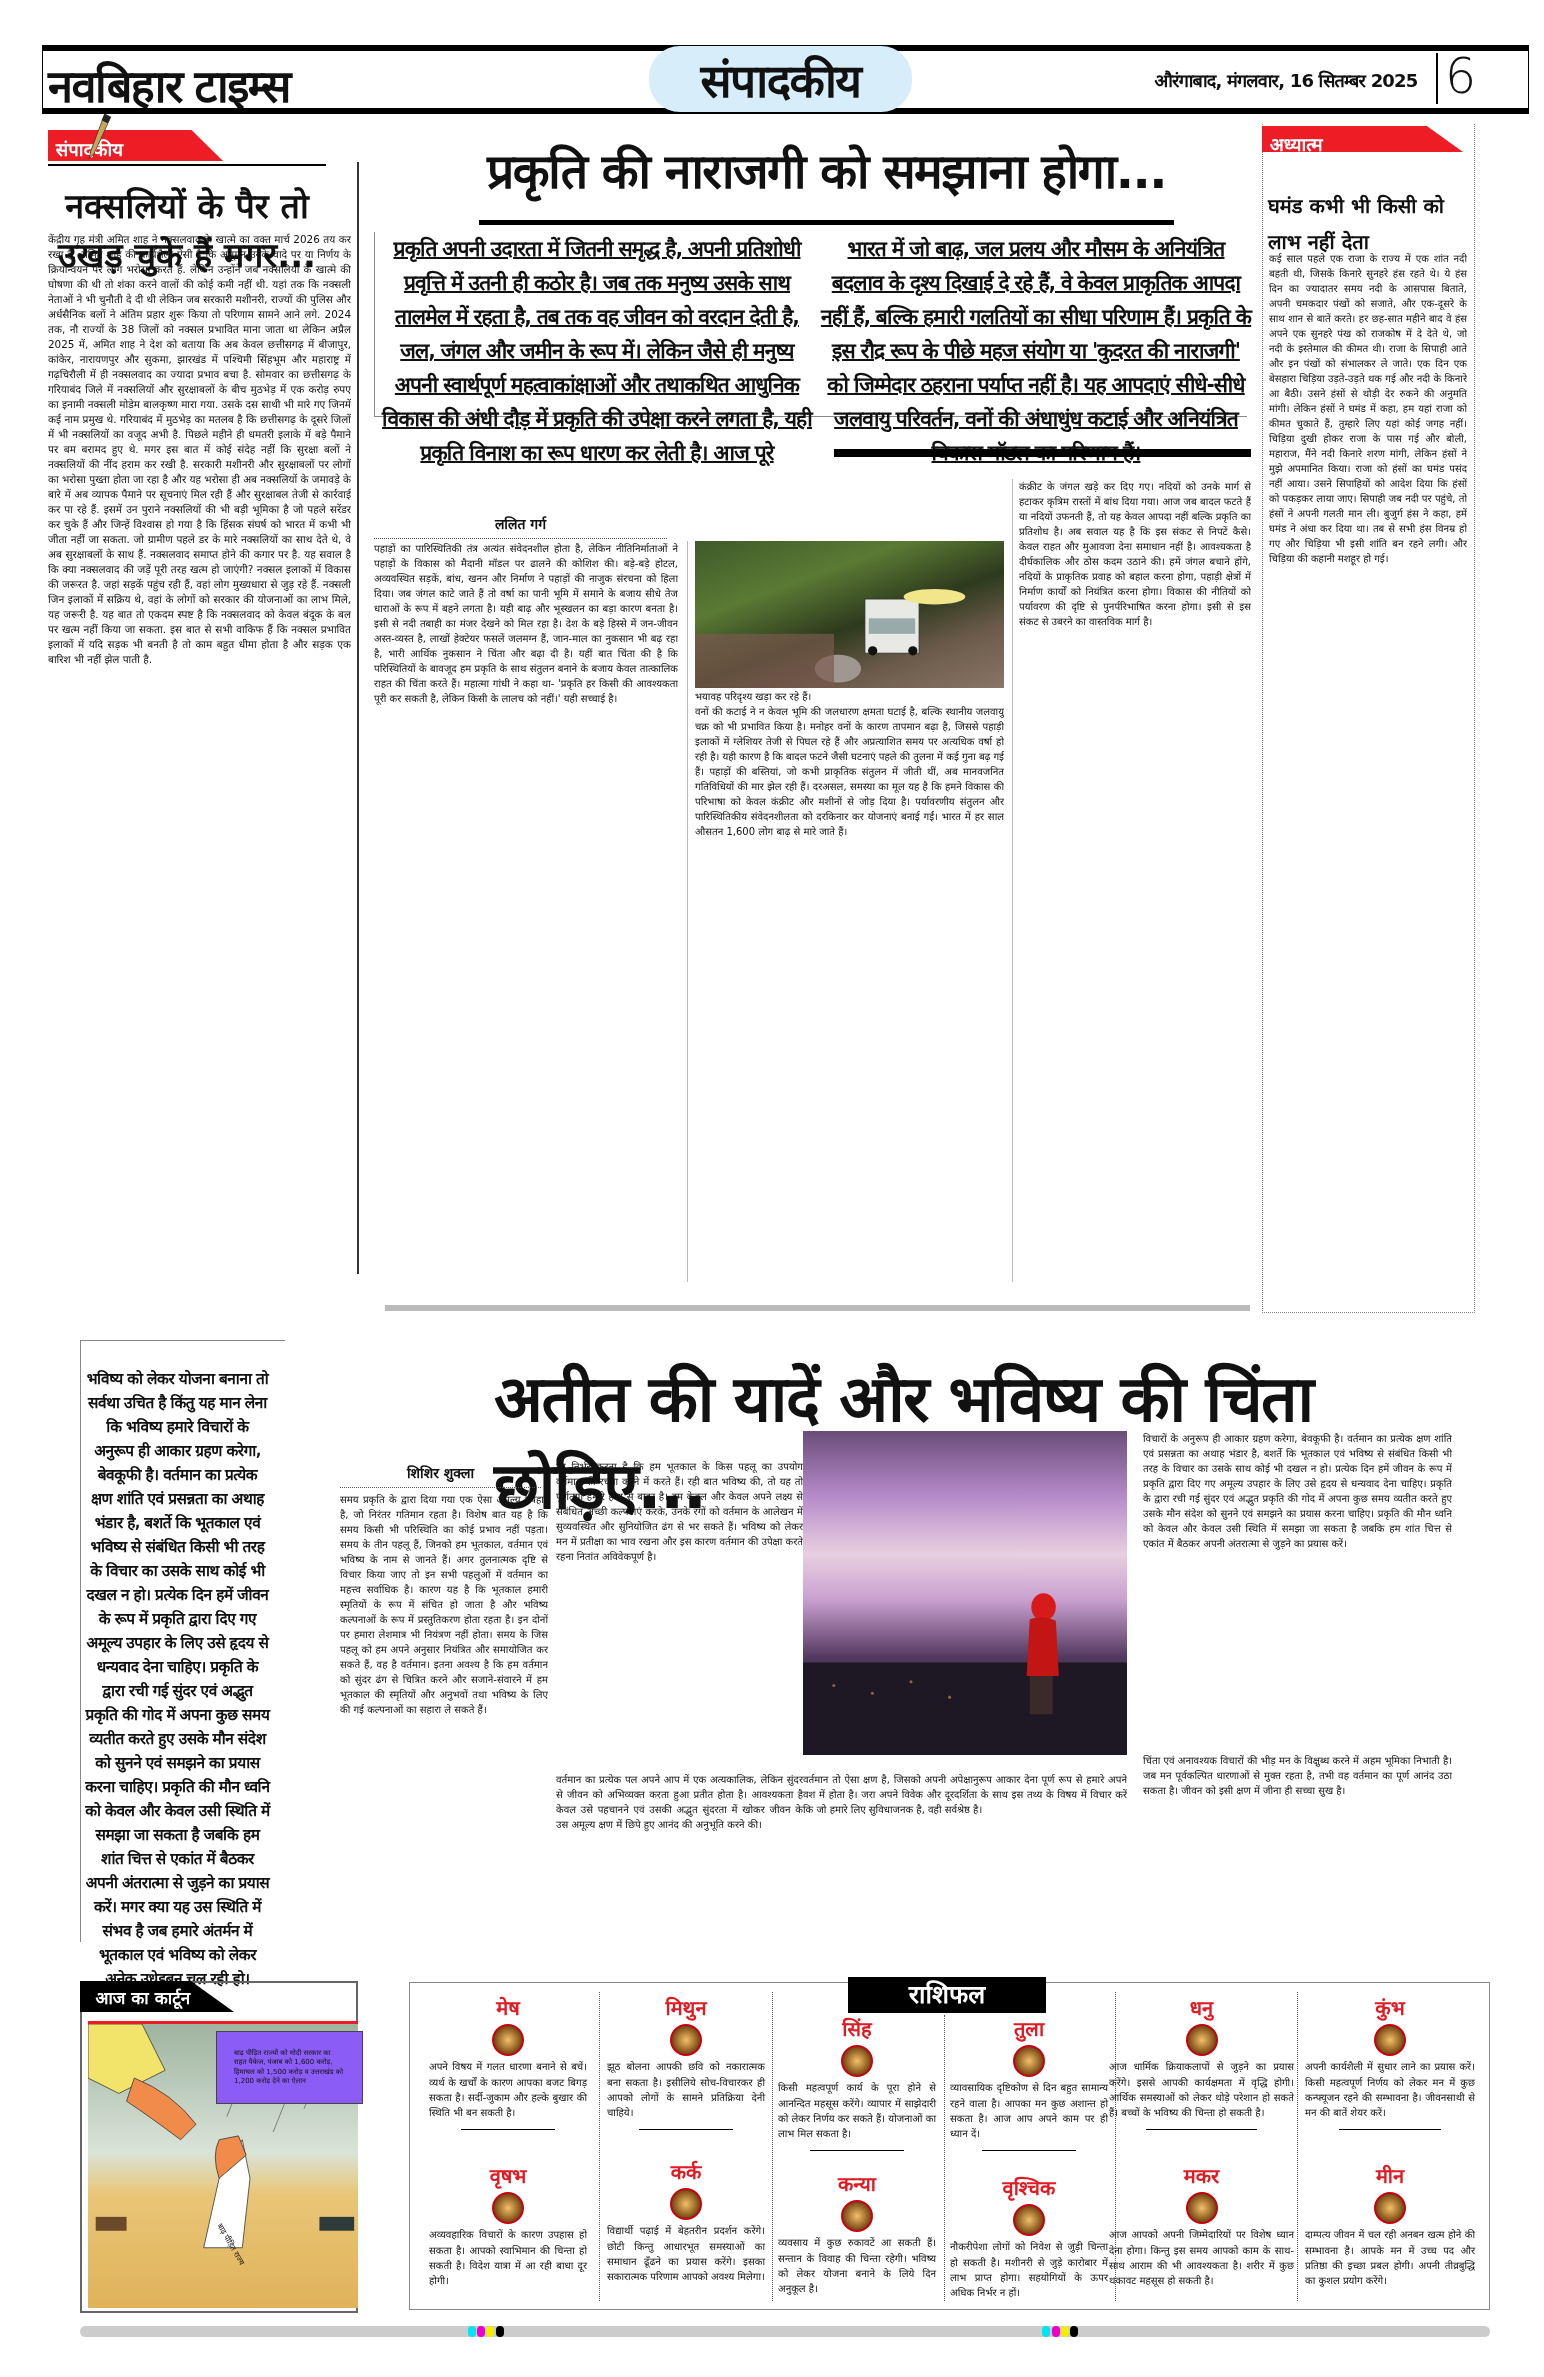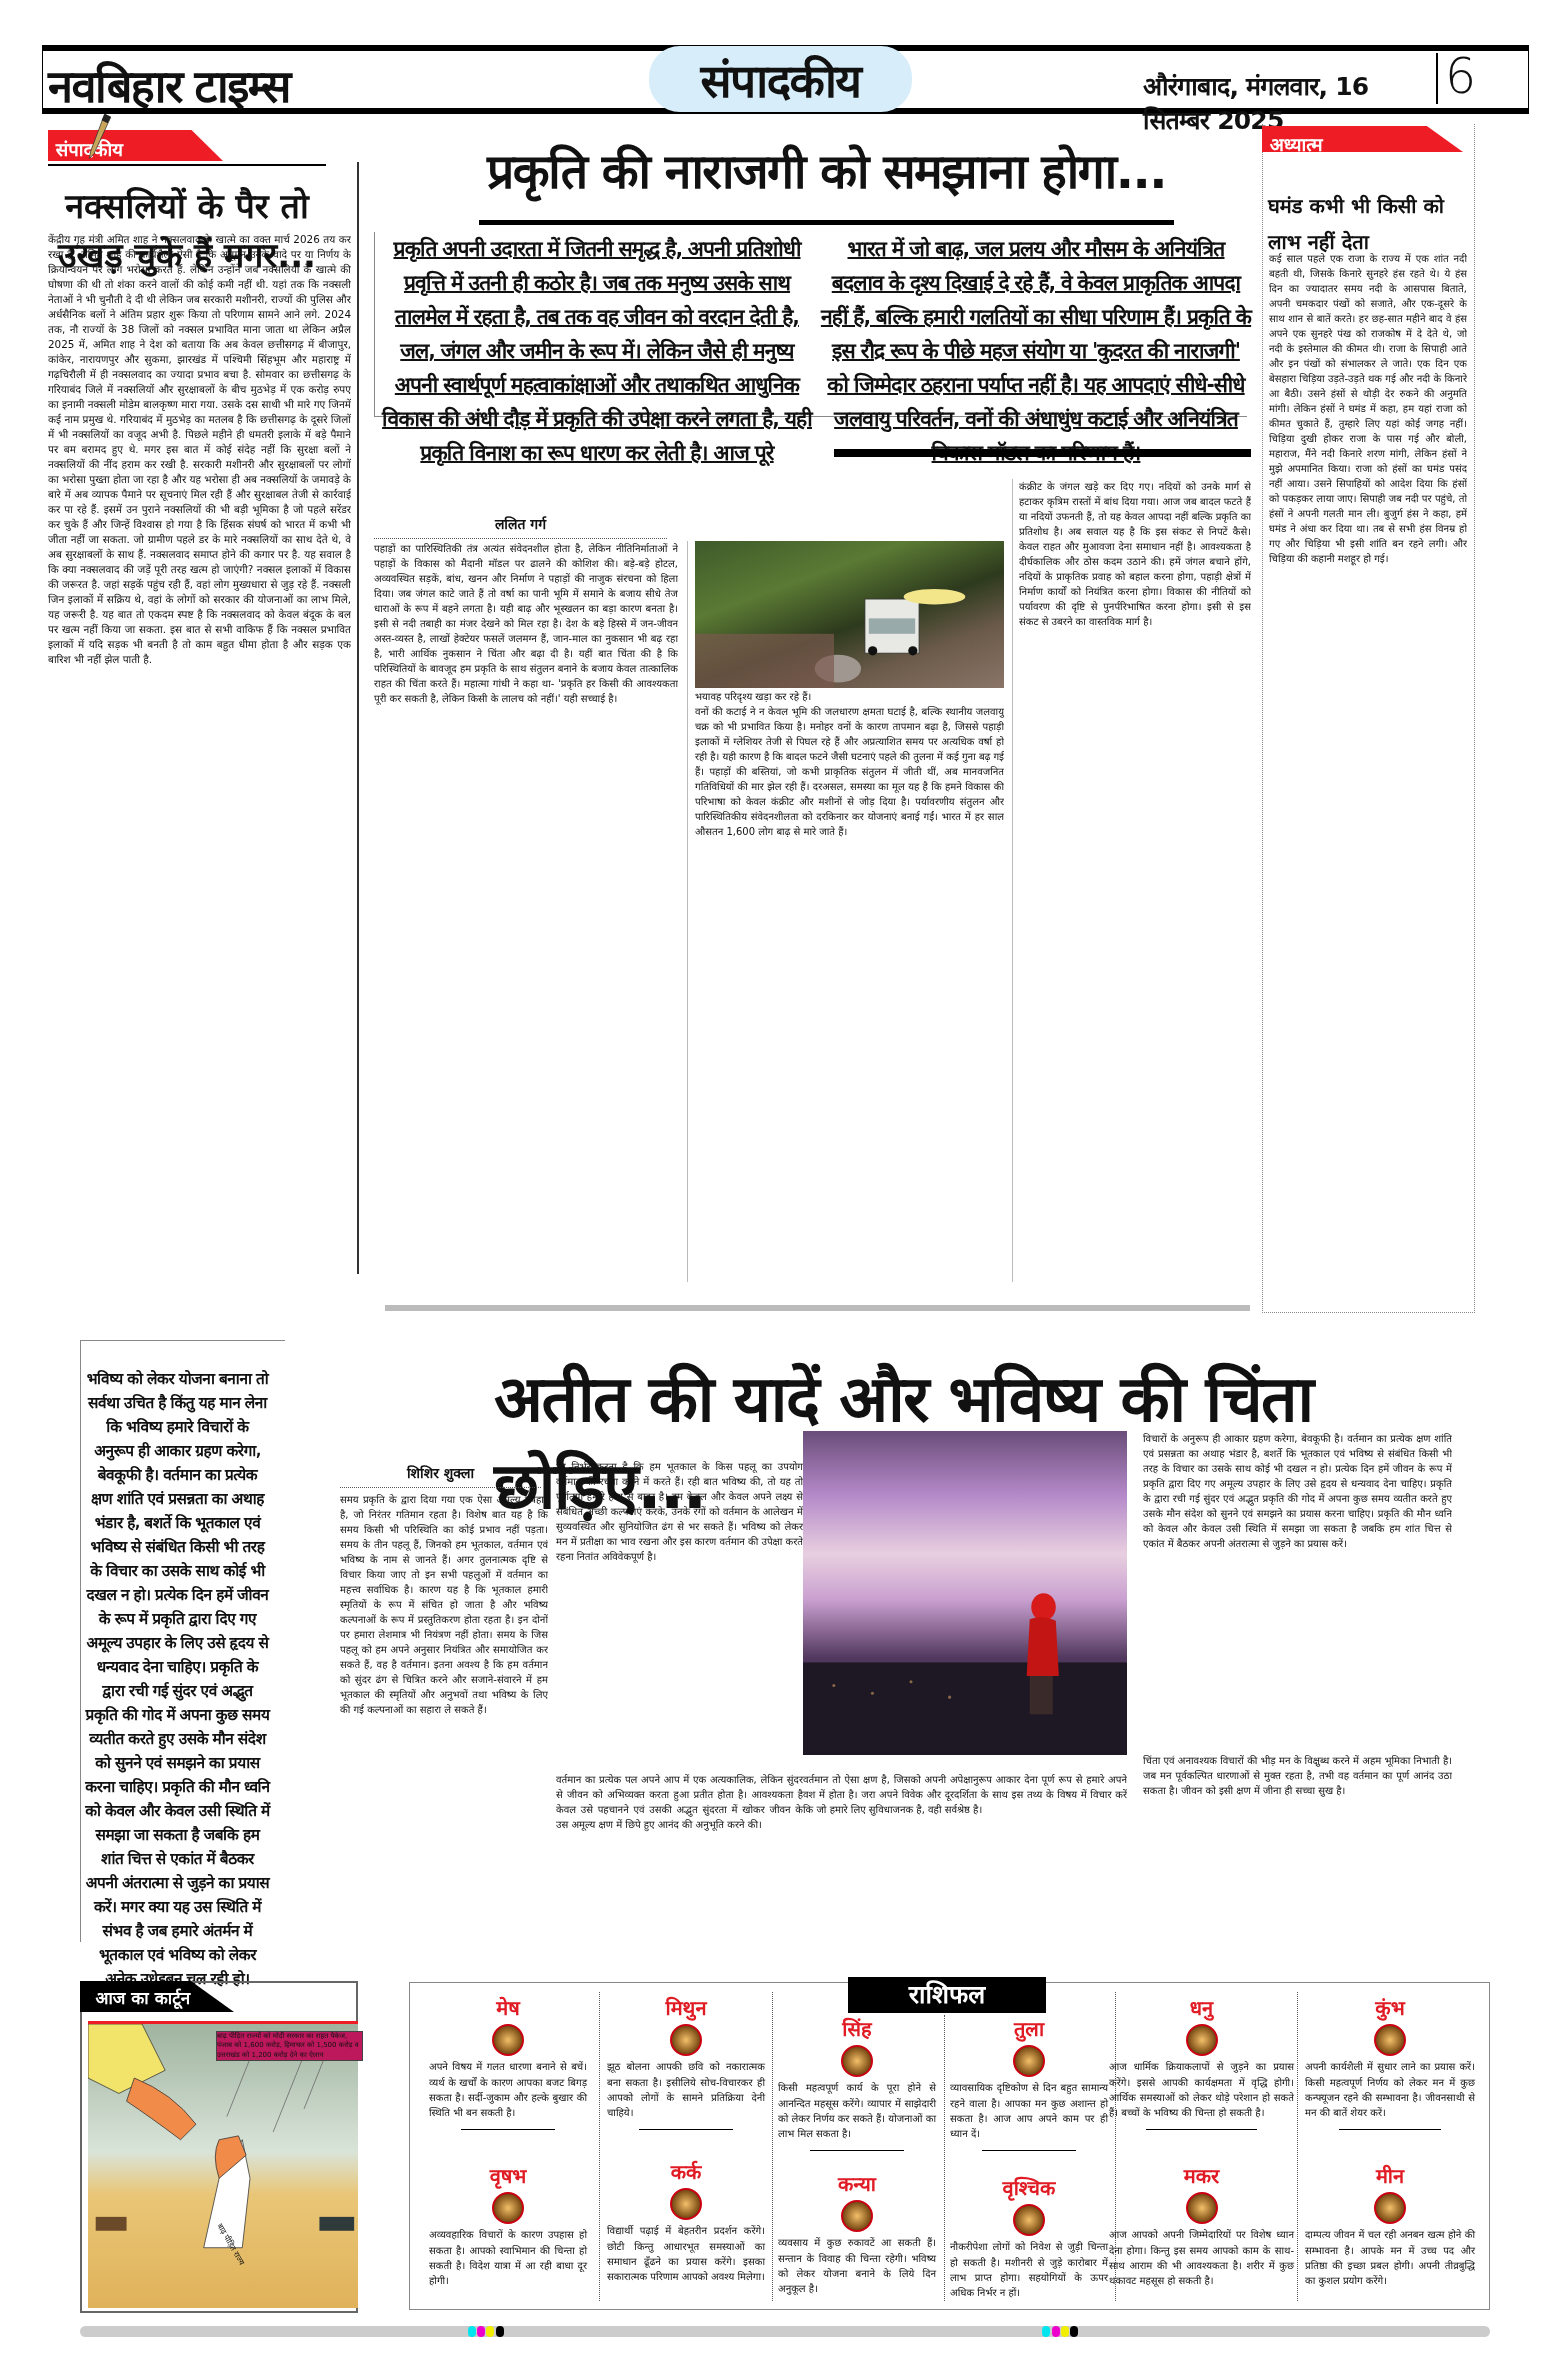--- a/index.html
+++ b/index.html
@@ -3,21 +3,21 @@
 <meta charset="utf-8">
 <style>
   * { box-sizing: border-box; margin: 0; padding: 0; }
   body { width: 1544px; height: 2377px; background: #ffffff; font-family: "DejaVu Sans", sans-serif; color: #111; position: relative; overflow: hidden; }
   .abs { position: absolute; }
 
   
   #masthead { left: 42px; top: 45px; width: 1487px; height: 69px; border-top: 6.2px solid #000; border-bottom: 6.2px solid #000; border-left: 1.5px solid #000; border-right: 1.5px solid #000; }
   #paper-name { left: 48px; top: 54px; font-size: 45px; font-weight: bold; font-family: "DejaVu Sans Condensed", "DejaVu Sans", sans-serif; letter-spacing: -1.5px; }
   #section-pill { left: 649px; top: 46px; width: 263px; height: 66px; background: #d7eefa; border-radius: 31px; display: flex; align-items: center; justify-content: center; font-size: 46px; font-weight: bold; letter-spacing: -1.5px; }
-  #dateline { left: 1143px; top: 68px; width: 286px; text-align: left; font-size: 25px; font-weight: bold; letter-spacing: -0.8px; }
+  #dateline { left: 1143px; top: 68px; width: 286px; text-align: center; font-size: 18px; font-weight: bold; letter-spacing: -0.8px; }
   #page-num-div { left: 1436px; top: 53px; width: 1.5px; height: 51px; background: #000; }
   #page-num { left: 1445px; top: 48px; font-size: 49px; font-weight: 300; }
   #pen-icon { left: 83px; top: 114px; width: 31px; height: 46px; }
 
   
   .red-tab { background: #ee1c25; color: #fff; font-weight: bold; clip-path: polygon(0 0, 82% 0, 100% 100%, 0 100%); }
   #editorial-tab { left: 48px; top: 130px; width: 175px; height: 31px; font-size: 18.5px; padding: 6.2px 7.7px; }
   #adhyatm-tab { left: 1262px; top: 126px; width: 201px; height: 26px; font-size: 18.5px; padding: 4.6px 7.7px; }
 
   
@@ -62,21 +62,21 @@
   #photo-figure { left: 1019px; top: 1591px; width: 46px; height: 124px; }
   #second-col3 { left: 1143px; top: 1431px; width: 309px; height: 432px; overflow: hidden; }
   #second-col4 { left: 556px; top: 1772px; width: 247px; height: 139px; overflow: hidden; }
   #second-col5 { left: 803px; top: 1772px; width: 324px; height: 139px; overflow: hidden; }
   #second-col6 { left: 1143px; top: 1753px; width: 309px; height: 162px; overflow: hidden; }
 
   
   #cartoon-box { left: 80px; top: 1981px; width: 278px; height: 332px; border: 2.3px solid #666; }
   #cartoon-tab { left: 80px; top: 1981px; width: 154px; height: 31px; background: #000; color: #fff; font-weight: bold; font-size: 17px; padding: 4.6px 15.4px; clip-path: polygon(0 0, 72% 0, 100% 100%, 0 100%); }
   #cartoon-img { left: 88px; top: 2021px; width: 270px; height: 287px; background: linear-gradient(180deg, #9fb39f 0%, #d9e4d9 45%, #e9c677 60%, #e0b25a 100%); border-top: 3.1px solid #ee1c25; overflow: hidden; }
-  #cartoon-caption { left: 216px; top: 2031px; width: 147px; background: #be185d; border: 0.8px solid #444; font-size: 7px; line-height: 9.3px; padding: 0; }
+  #cartoon-caption { left: 216px; top: 2031px; width: 147px; background: #8b5cf6; border: 0.8px solid #444; font-size: 7px; line-height: 9.3px; padding: 17px; }
 
   
   #rashi-box { left: 409px; top: 1982px; width: 1081px; height: 328px; border: 1.5px solid #888; }
   #rashi-title { left: 848px; top: 1977px; width: 198px; height: 36px; background: #000; color: #fff; font-size: 25px; font-weight: bold; text-align: center; line-height: 36px; }
   .rashi { position: absolute; width: 158px; }
   .rashi-name { color: #e01b24; font-weight: bold; font-size: 20px; text-align: center; }
   .rashi-icon { width: 32px; height: 32px; margin: 3.1px auto; border-radius: 50%; border: 2.3px solid #c01; background: radial-gradient(circle, #f3c06a 0%, #8a5a1e 60%, #2a1a08 100%); }
   .rashi-text { font-size: 10px; line-height: 15.4px; text-align: justify; }
   .rashi-sep { width: 60%; height: 1.5px; background: #000; margin: 7.7px auto; }
   .rashi-vrule { position: absolute; width: 0.8px; border-left: 0.8px dotted #555; }

